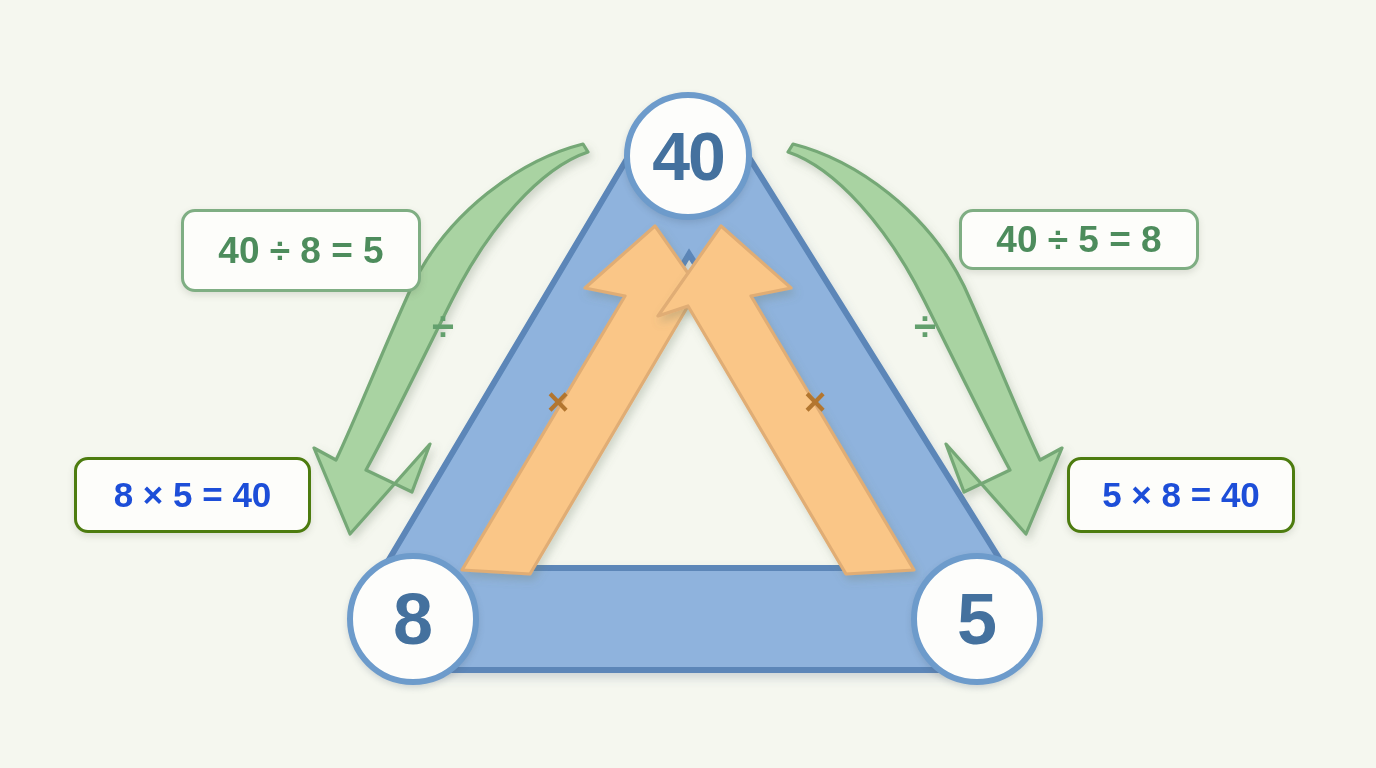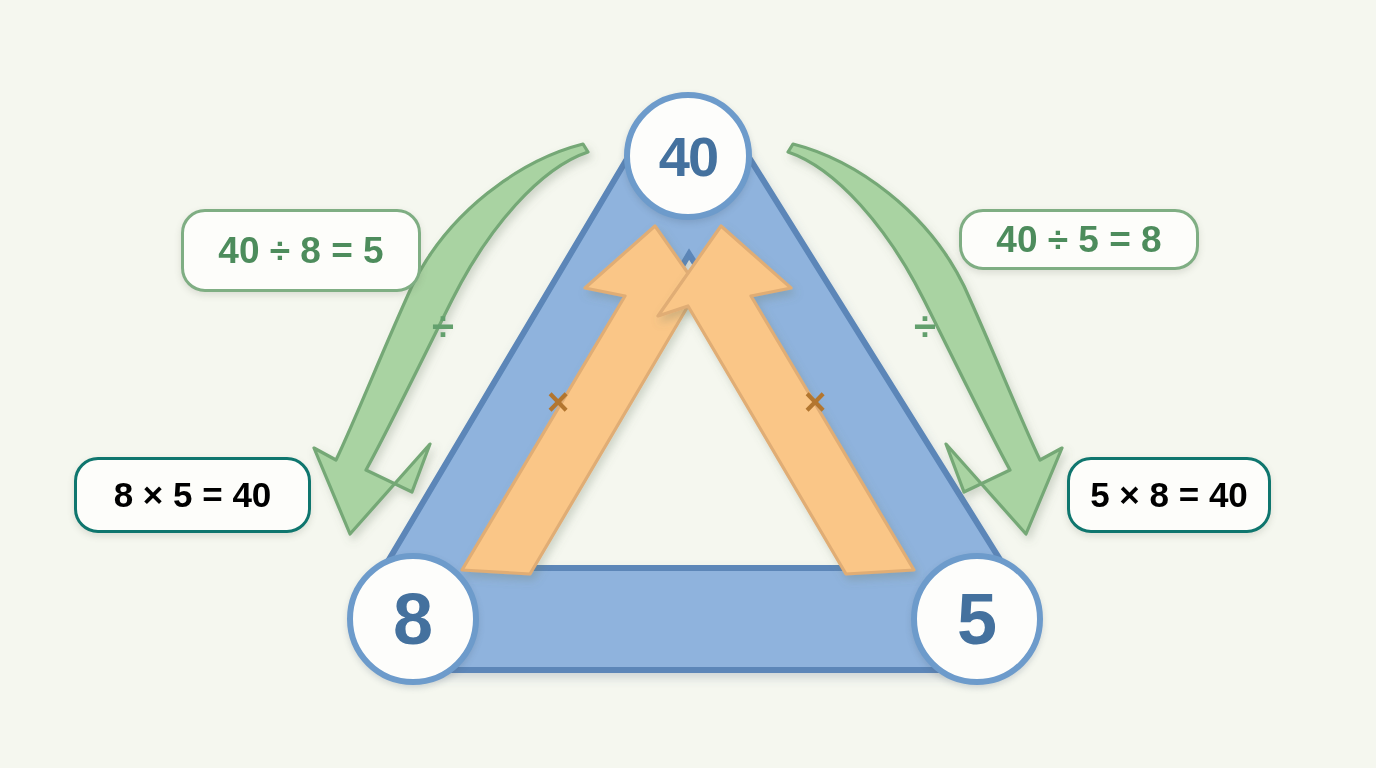--- a/index.html
+++ b/index.html
@@ -35,60 +35,60 @@
     display: flex;
     align-items: center;
     justify-content: center;
     color: #44719e;
     font-weight: bold;
     box-shadow: 0 3px 6px rgba(70,90,110,0.20);
   }
   #node-top {
     left: 624px; top: 92px;
     width: 128px; height: 128px;
-    font-size: 56px;
+    font-size: 68px;
     letter-spacing: -2px;
   }
   #node-left {
     left: 347px; top: 553px;
     width: 132px; height: 132px;
     font-size: 72px;
   }
   #node-right {
     left: 911px; top: 553px;
     width: 132px; height: 132px;
     font-size: 72px;
   }
 
   
   .eq-box {
     position: absolute;
     box-sizing: border-box;
     background: #fdfdfa;
-    border-radius: 24px;
+    border-radius: 14px;
     display: flex;
     align-items: center;
     justify-content: center;
     font-weight: bold;
     white-space: nowrap;
     box-shadow: 0 3px 7px rgba(80,90,70,0.16);
     text-align: center;
   }
   .eq-green {
     border: 3px solid #7fae83;
     color: #4d8c5c;
   }
   .eq-orange {
-    border: 3px solid #0f766e;
-    color: #000000;
+    border: 3px solid #4d7c0f;
+    color: #1d4ed8;
   }
   #eq-div-left   { left: 181px; top: 209px; width: 240px; height: 83px; font-size: 37px; }
   #eq-div-right  { left: 959px; top: 209px; width: 240px; height: 61px; font-size: 37px; }
   #eq-mul-left   { left: 74px;  top: 457px; width: 237px; height: 76px; font-size: 35px; }
-  #eq-mul-right  { left: 1067px;top: 457px; width: 204px; height: 76px; font-size: 35px; }
+  #eq-mul-right  { left: 1067px;top: 457px; width: 228px; height: 76px; font-size: 35px; }
 
   
   .op {
     position: absolute;
     font-weight: bold;
     text-align: center;
     line-height: 1;
   }
   .op-div { color: #63a06d; font-size: 40px; }
   .op-mul { color: #b3762f; font-size: 38px; }

